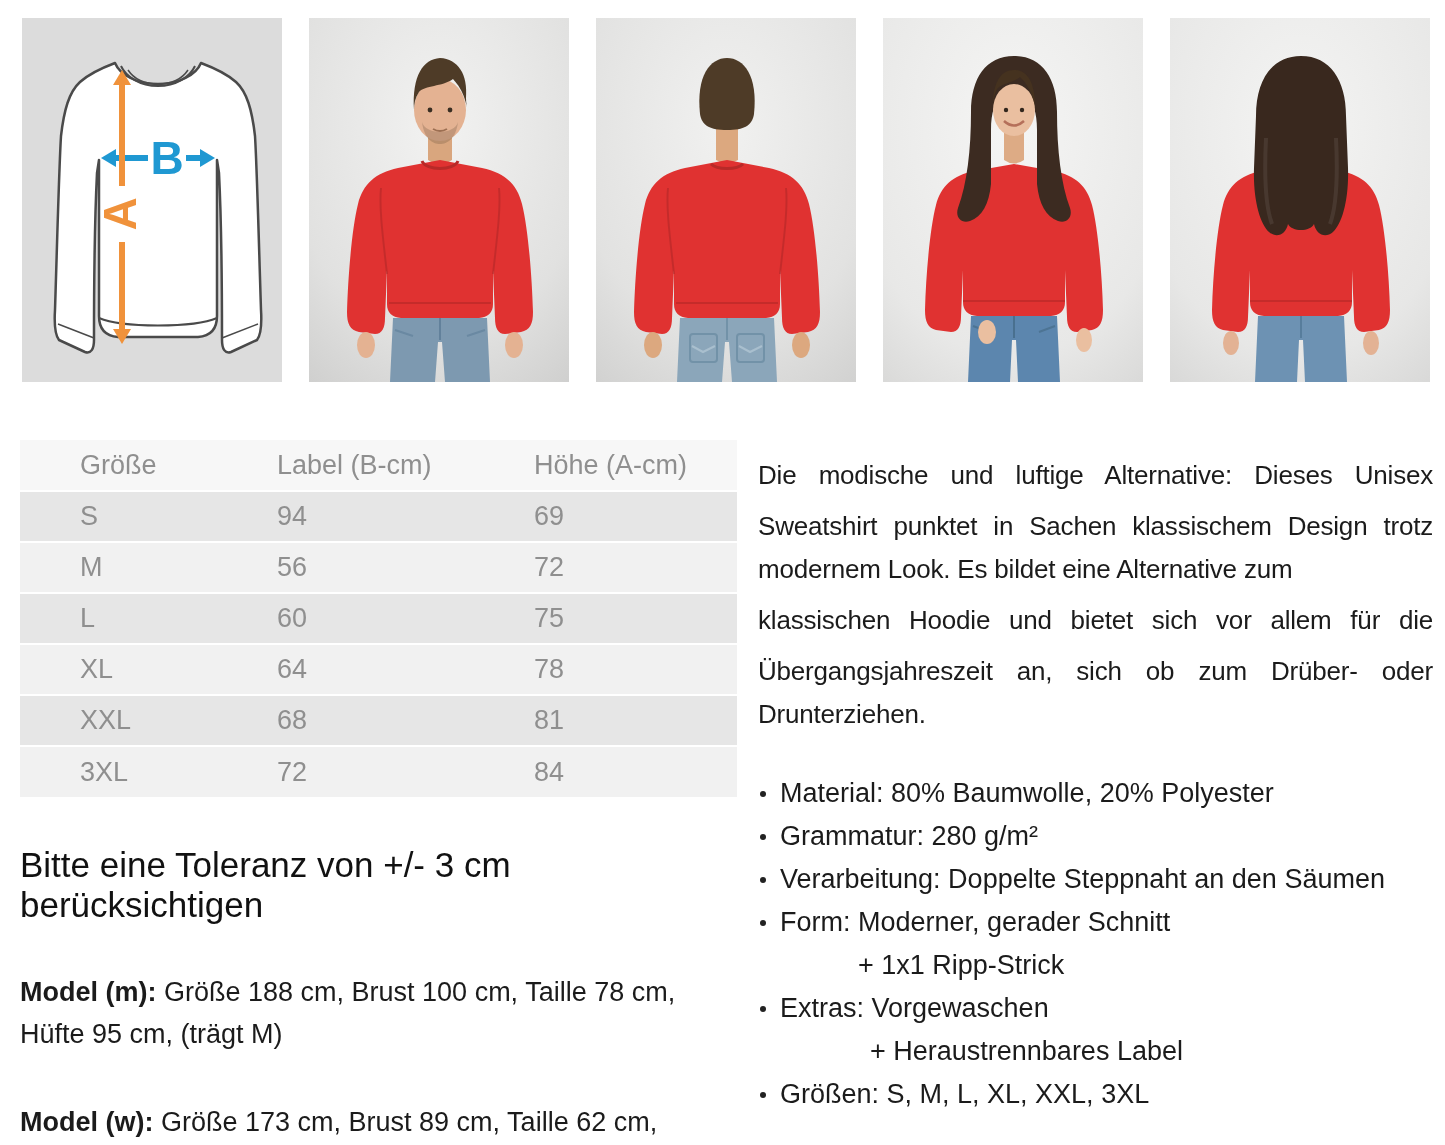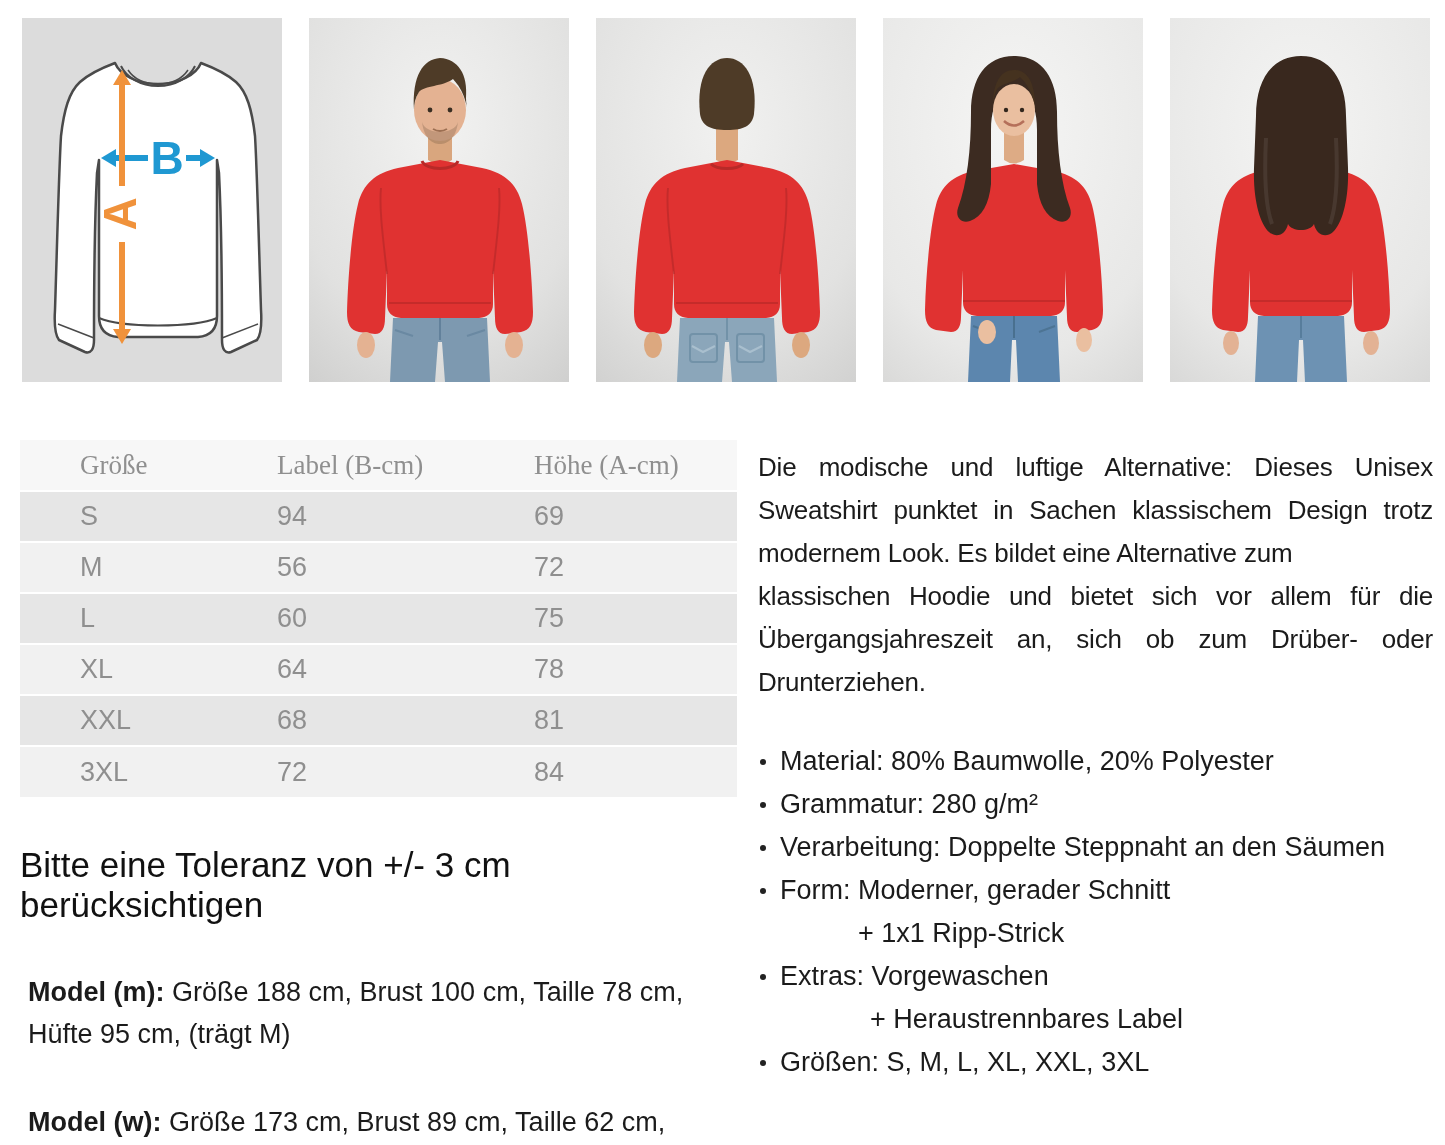--- a/index.html
+++ b/index.html
@@ -7,36 +7,36 @@
     width:1445px;height:1145px;background:#ffffff;
     font-family:"Liberation Sans",sans-serif;color:#1b1b1b;
     position:relative;overflow:hidden;
   }
   .top-row{position:absolute;left:22px;top:18px;display:flex;gap:27px;}
   .tile{width:260px;height:364px;overflow:hidden;}
   .tile svg{display:block;width:100%;height:100%;}
 
   .left-col{position:absolute;left:20px;top:440px;width:717px;}
   table.size{border-collapse:collapse;width:717px;font-size:27px;color:#8f8f8f;}
-  table.size th{font-weight:normal;text-align:left;font-family:Liberation Serif, serif;}
+  table.size th{font-weight:normal;text-align:left;}
   table.size tr{height:51px;}
   table.size thead tr{background:#f7f7f7;}
   table.size tbody tr:nth-child(odd){background:#e6e6e6;}
   table.size tbody tr:nth-child(even){background:#f1f1f1;}
   table.size tbody tr{border-top:2px solid #ffffff;}
   table.size td:first-child, table.size th:first-child{padding-left:60px;width:195px;}
   table.size td:nth-child(2), table.size th:nth-child(2){width:255px;}
 
   .tolerance{margin-top:48px;font-size:35px;color:#111;}
-  .model{margin:8px;margin-top:46px;font-size:27px;line-height:42px;width:705px;}
+  .model{margin:0;margin-top:46px;font-size:27px;line-height:42px;width:705px;}
   .model .b{font-weight:bold;}
 
   .right-col{position:absolute;left:758px;top:446px;width:675px;}
   .para .pl{font-size:26px;line-height:43px;letter-spacing:-0.2px;}
-  .pl.j{text-align:justify;text-align-last:justify;}
+  .pl.j{text-align:justify;text-align-last:justify;margin-top:8px;}
   .specs{margin:36px 0 0 0;padding:0;list-style:none;font-size:27px;}
   .specs li{line-height:43px;position:relative;padding-left:22px;}
   .specs li .dot{position:absolute;left:2px;top:19px;width:6px;height:6px;border-radius:50%;background:#222;}
   .specs li.cont{padding-left:100px;}
 </style>
 </head>
 <body>
 
 <div class="top-row">
 

